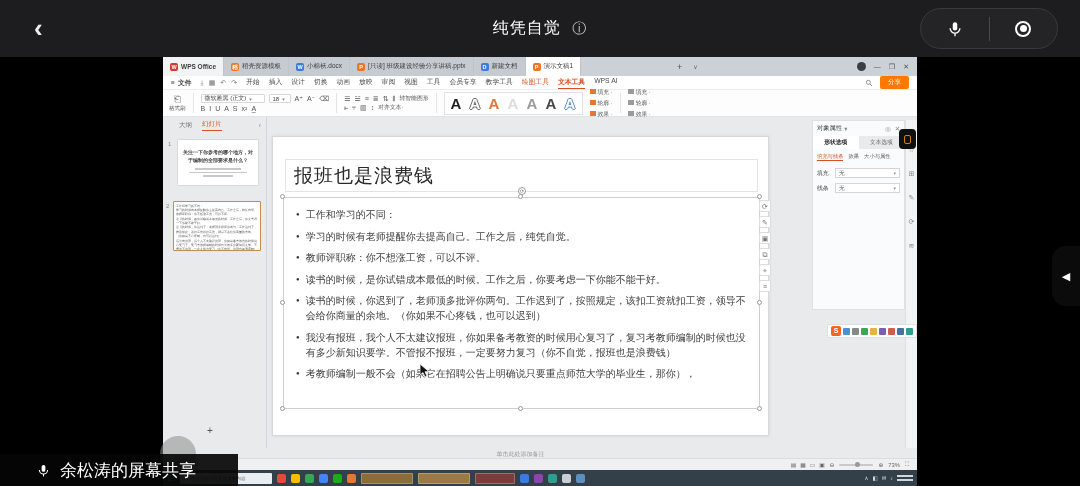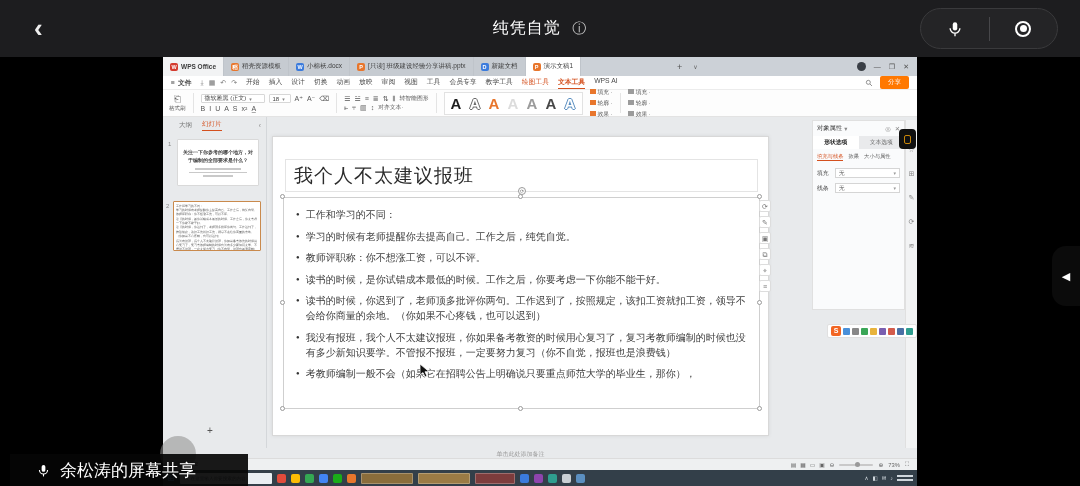--- a/index.html
+++ b/index.html
@@ -136,21 +136,21 @@
   .tb-apps { display:flex; align-items:center; gap:5px; }
   .tb-app { width:9px; height:9px; border-radius:2px; background:var(--c,#888); cursor:pointer; }
   .tb-app.wide { height:11px; border-radius:1px; border:1px solid rgba(255,255,255,.25); }
   .tray { margin-left:auto; display:flex; align-items:center; gap:4px; }
   .tray span { color:#cfd6dc; font-size:5.5px; cursor:pointer; }
   .clock { display:flex; flex-direction:column; gap:1.5px; }
   .clock i { display:block; width:16px; height:2px; background:#cfd6dc; }
 
   
   .bubble { position:absolute; left:160px; top:436px; width:36px; height:36px; border-radius:50%; background:rgba(140,140,140,.55); }
-  .share-overlay { position:absolute; left:10px; top:454px; width:238px; height:32px; background:rgba(5,5,5,.92); display:flex; align-items:center; gap:9px; padding-left:26px; }
+  .share-overlay { position:absolute; left:0px; top:454px; width:238px; height:32px; background:rgba(5,5,5,.92); display:flex; align-items:center; gap:9px; padding-left:36px; }
   .share-overlay .stxt { color:#fff; font-size:17px; }
   .drawer { position:absolute; left:1052px; top:246px; width:28px; height:60px; background:#0b0b0b; border-radius:14px 0 0 14px; display:flex; align-items:center; justify-content:center; }
   .drawer span { color:#fff; font-size:11px; }
   .cursor { position:absolute; left:420px; top:364px; }
 </style>
 </head>
 <body>
 
 <div id="root">
 
@@ -359,21 +359,21 @@
             <span class="t-line">读书的时候，是你试错成本最低的时候。工作之后，你要考虑一下你能不能干好。</span>
             <span class="t-line">读书的时候，你迟到了，老师顶多批评你两句。工作迟到了，按照规定，该扣工资就扣工资，领导不会给你商量的余地。（你如果不心疼钱，也可以迟到）</span>
             <span class="t-line">我没有报班，我个人不太建议报班，你如果备考教资的时候用心复习了，复习考教师编制的时候也没有多少新知识要学。不管报不报班，一定要努力复习（你不自觉，报班也是浪费钱）</span>
           </div>
       </div>
       <span class="add-slide">+</span>
     </div>
 
     <div class="slide">
       <div class="title-box">
-        <span class="title-text">我个人不太建议报班</span>
+        <span class="title-text">报班也是浪费钱</span>
       </div>
       <div class="content-box">
 
       <div class="bullet">
             <span class="dot">●</span>
             <span class="btx">工作和学习的不同：</span>
           </div>
           <div class="bullet">
             <span class="dot">●</span>
             <span class="btx">学习的时候有老师提醒你去提高自己。工作之后，纯凭自觉。</span>

